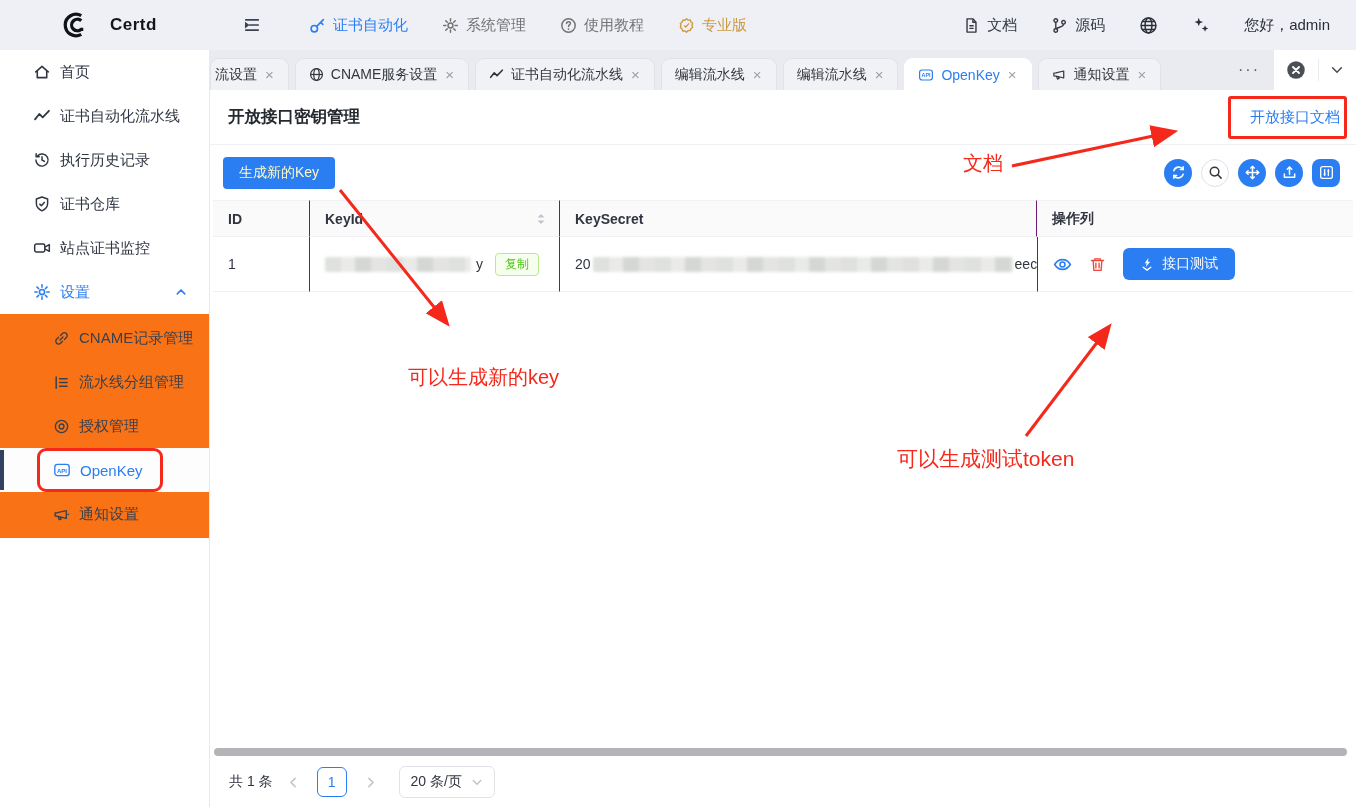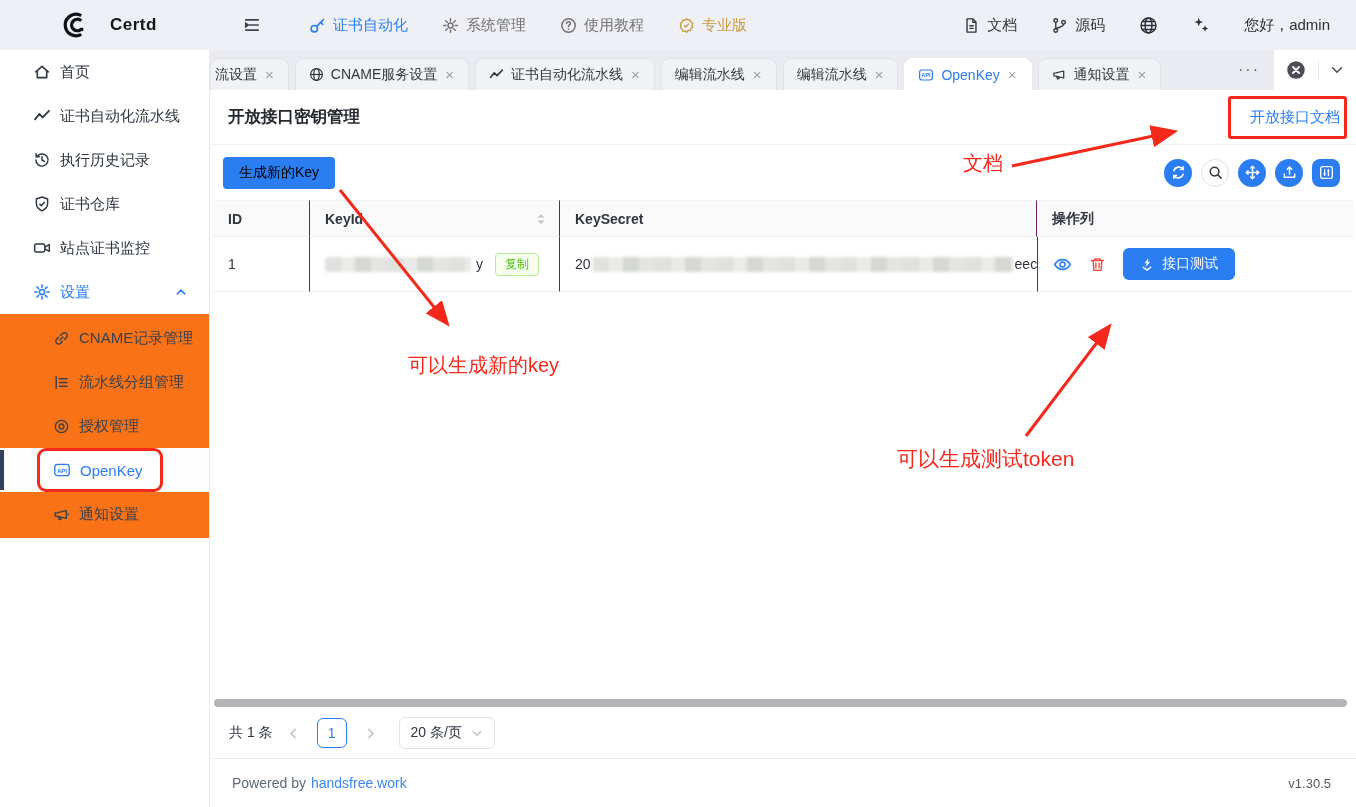--- a/index.html
+++ b/index.html
@@ -43,21 +43,21 @@
   .tab-more { margin-left:auto; color:#5a5f66; font-size:16px; letter-spacing:2px; padding:0 14px; align-self:center; cursor:pointer; }
   .tab-ctrl { flex:none; width:82px; height:40px; background:#fff; display:flex; align-items:center; justify-content:space-evenly; }
   .tab-ctrl .sep { width:1px; height:22px; background:#ececf0; }
 
   
   .content { flex:1; background:#fff; display:flex; flex-direction:column; min-height:0; }
   .page-head { flex:0 0 55px; display:flex; align-items:center; justify-content:space-between; padding:0 16px 0 18px; border-bottom:1px solid #f0f0f2; }
   .page-title { font-size:16.5px; font-weight:bold; color:#24292f; }
   .doc-link { font-size:15px; color:#2a7ef2; cursor:pointer; }
   .action-row { flex:0 0 55px; display:flex; align-items:center; padding:0 16px 0 13px; }
-  .btn-primary { display:inline-flex; align-items:center; gap:7px; background:#2a7ef2; color:#000000; border:none; height:32px; padding:0 16px; border-radius:4px; font-size:14px; cursor:pointer; font-family:inherit; }
+  .btn-primary { display:inline-flex; align-items:center; gap:7px; background:#2a7ef2; color:#fef9c3; border:none; height:32px; padding:0 16px; border-radius:4px; font-size:14px; cursor:pointer; font-family:inherit; }
   .toolbar { margin-left:auto; display:flex; align-items:center; }
   .tool { width:28px; height:28px; border-radius:50%; background:#2a7ef2; color:#fff; display:flex; align-items:center; justify-content:center; margin-left:9px; cursor:pointer; }
   .tool.white { background:#fff; border:1px solid #e0e1e6; color:#33373d; }
   .tool.square { border-radius:8px; }
 
   
   .tbl { margin:0 3px; }
   .tr { display:flex; align-items:stretch; }
   .cell { display:flex; align-items:center; padding-left:15px; border-right:1px solid #701a75; }
   .cell:last-child { border-right:none; }
@@ -88,21 +88,21 @@
   .footer a { color:#3a86f0; text-decoration:none; margin-left:5px; cursor:pointer; }
   .version { margin-left:auto; color:#555a63; font-size:13px; }
 
   
   #anno { position:absolute; inset:0; pointer-events:none; z-index:50; }
   .red-box { position:absolute; border:3px solid #f4291c; }
   .rb-doc { left:1228px; top:96px; width:119px; height:43px; border-radius:3px; }
   .rb-side { left:37px; top:448px; width:126px; height:44px; border-radius:9px; }
   .red-label { position:absolute; color:#f4291c; font-size:20px; white-space:nowrap; }
   .rl-doc { left:963px; top:150px; }
-  .rl-gen { left:408px; top:352px;text-align:right; }
+  .rl-gen { left:408px; top:364px;text-align:right; }
   .rl-token { left:897px; top:445px; font-size:21px; }
 </style>
 </head>
 <body>
 
 <div id="app">
 
   <header class="top">
     <div class="brand">
       <span>
@@ -503,25 +503,20 @@
               </svg>
           </span>
           <span class="pg-size">
             <span>20 条/页</span>
             <svg width="12" height="12" viewBox="0 0 16 16" fill="none" stroke="#c0c4cc" stroke-width="2" stroke-linecap="round">
                 <path d="M3 6l5 5 5-5"></path>
               </svg>
           </span>
         </div>
 
-        <div class="footer">
-          <span>Powered by</span>
-          <a>handsfree.work</a>
-          <span class="version">v1.30.5</span>
-        </div>
       </section>
     </div>
   </div>
 
   <div id="anno">
     <svg width="1356" height="807" viewBox="0 0 1356 807">
       <defs>
         <marker id="ah" orient="auto" markerWidth="9" markerHeight="8" refX="6.5" refY="3.5">
           <path d="M0 0 L8.5 3.5 L0 7 z" fill="#f4291c"></path>
         </marker>

